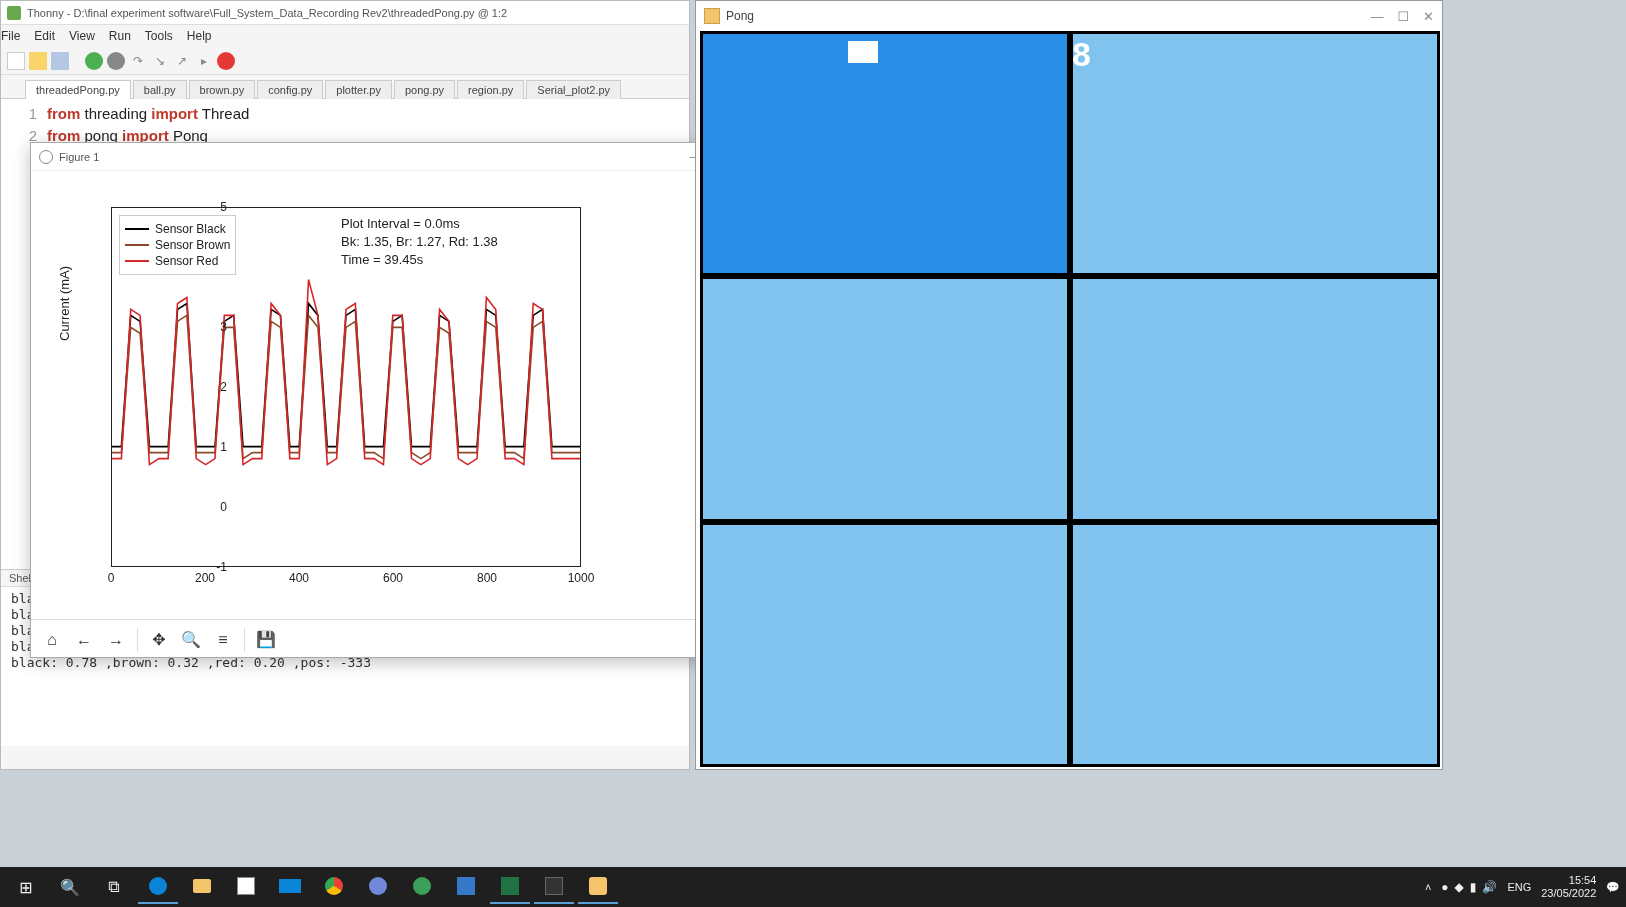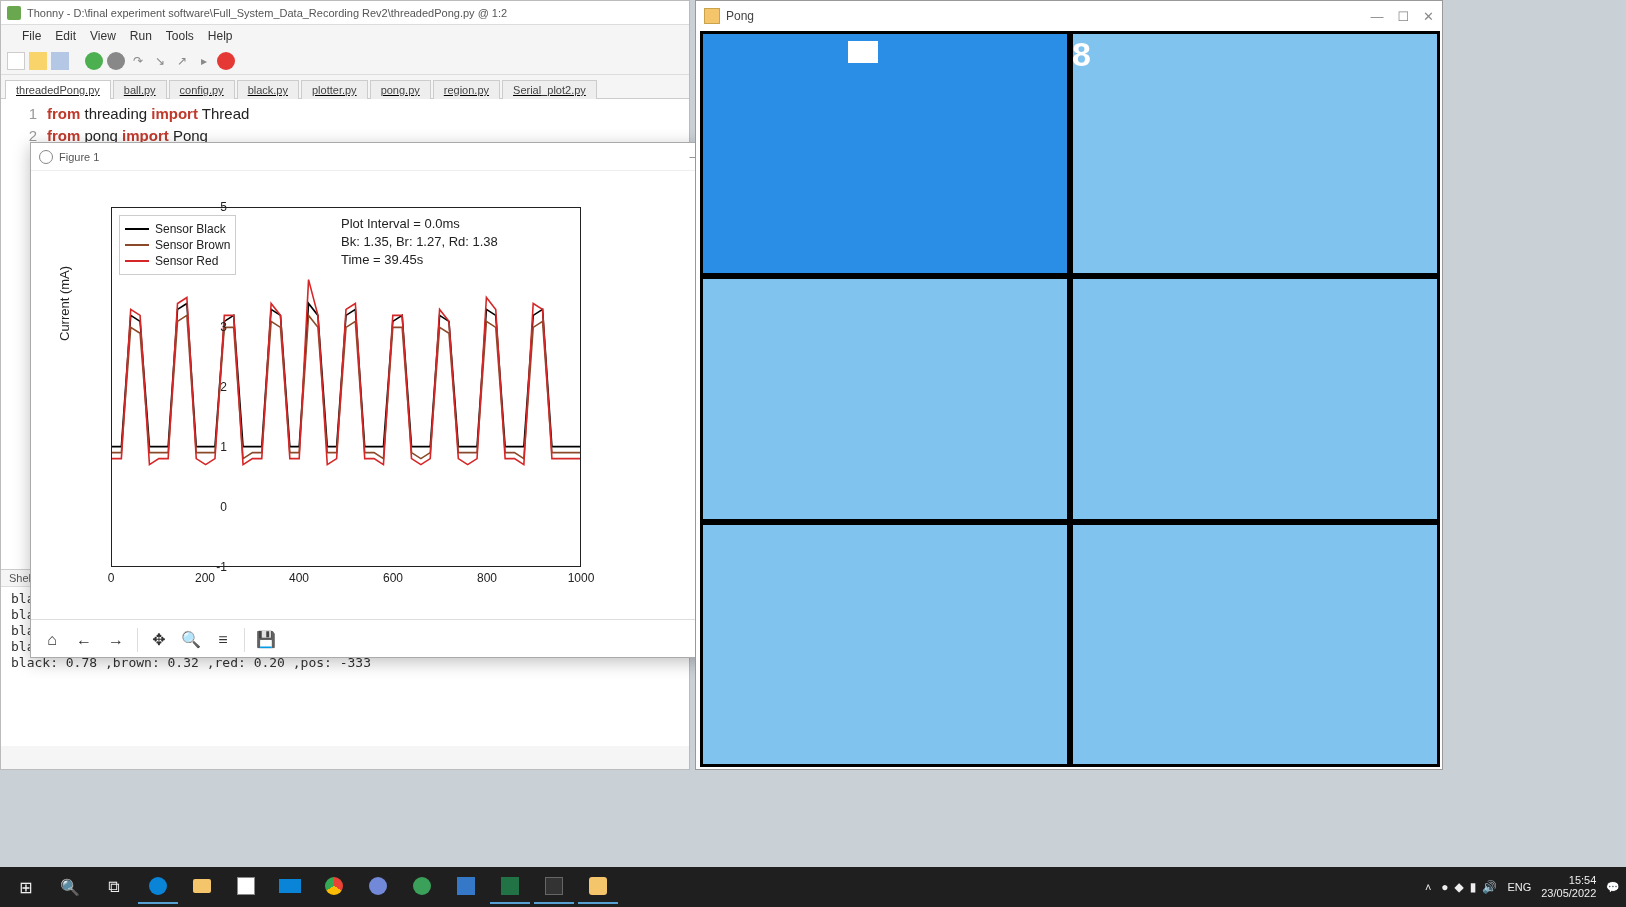--- a/index.html
+++ b/index.html
@@ -14,37 +14,37 @@
   .editor-titlebar {
     height: 24px; display: flex; align-items: center; padding: 10px 6px;
     background: #fff; border-bottom: 1px solid #ddd; font-size: 11px; color: #555;
   }
   .editor-titlebar .app-icon {
     width: 14px; height: 14px; background: #6aa84f; margin-right: 6px;
     display: inline-block; border-radius: 2px;
   }
   .menubar {
     height: 22px; display: flex; align-items: center; gap: 14px;
-    padding: 0 21px; background: #f5f5f5; font-size: 12px; color: #333;
+    padding: 0 0; background: #f5f5f5; font-size: 12px; color: #333;
   }
   .toolbar {
     height: 28px; display: flex; align-items: center; gap: 4px; padding: 0 6px;
     background: #f5f5f5; border-bottom: 1px solid #ddd;
   }
   .tb-btn { width: 18px; height: 18px; display: inline-flex; align-items: center; justify-content: center; font-size: 12px; }
   .tb-new   { background: #fff; border: 1px solid #ccc; }
   .tb-open  { background: #f9d46b; }
   .tb-save  { background: #b4c8e6; }
   .tb-run   { background: #4caf50; border-radius: 50%; }
   .tb-debug { background: #888; border-radius: 50%; }
   .tb-stop  { background: #e53935; border-radius: 50%; }
   .tb-step  { color: #888; }
   .tabstrip {
     height: 24px; display: flex; align-items: flex-end; gap: 0;
-    padding: 0 4px; background: #f5f5f5; border-bottom: 1px solid #ccc; font-size: 11px; text-decoration: underline;
+    padding: 0 24px; background: #f5f5f5; border-bottom: 1px solid #ccc; font-size: 11px;
   }
   .tab {
     padding: 3px 10px; background: #eee; border: 1px solid #ccc; border-bottom: none;
     margin-right: 2px; color: #444; position: relative; top: 1px;
   }
   .tab.active { background: #fff; }
   .code-area {
     background: #fff; padding: 4px 0 4px 0; font-family: "Consolas", monospace;
     font-size: 15px; line-height: 22px; height: 470px; overflow: hidden;
   }
@@ -209,22 +209,22 @@
       <span class="tb-btn tb-step">↷</span>
       <span class="tb-btn tb-step">↘</span>
       <span class="tb-btn tb-step">↗</span>
       <span class="tb-btn tb-step">▸</span>
       <span class="tb-btn tb-stop"></span>
     </div>
 
     <div class="tabstrip">
       <span class="tab active">threadedPong.py</span>
       <span class="tab">ball.py</span>
+      <span class="tab">brown.py</span>
       <span class="tab">config.py</span>
-      <span class="tab">black.py</span>
       <span class="tab">plotter.py</span>
       <span class="tab">pong.py</span>
       <span class="tab">region.py</span>
       <span class="tab">Serial_plot2.py</span>
     </div>
 
     <div class="code-area" id="code-area">
         <div class="code-line">
           <span class="gutter">1</span>
           <span class="code"><span class="kw">from</span><span class="plain"> threading </span><span class="kw">import</span><span class="plain"> Thread</span></span>

